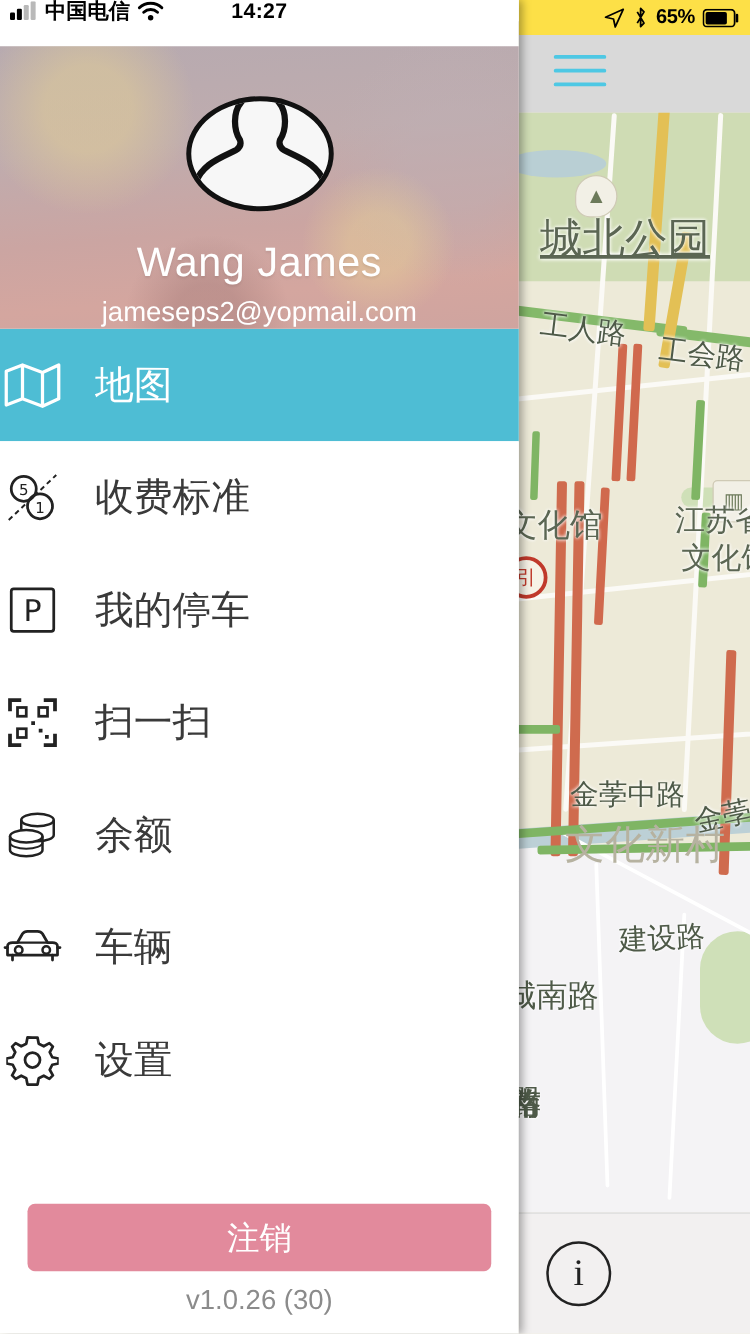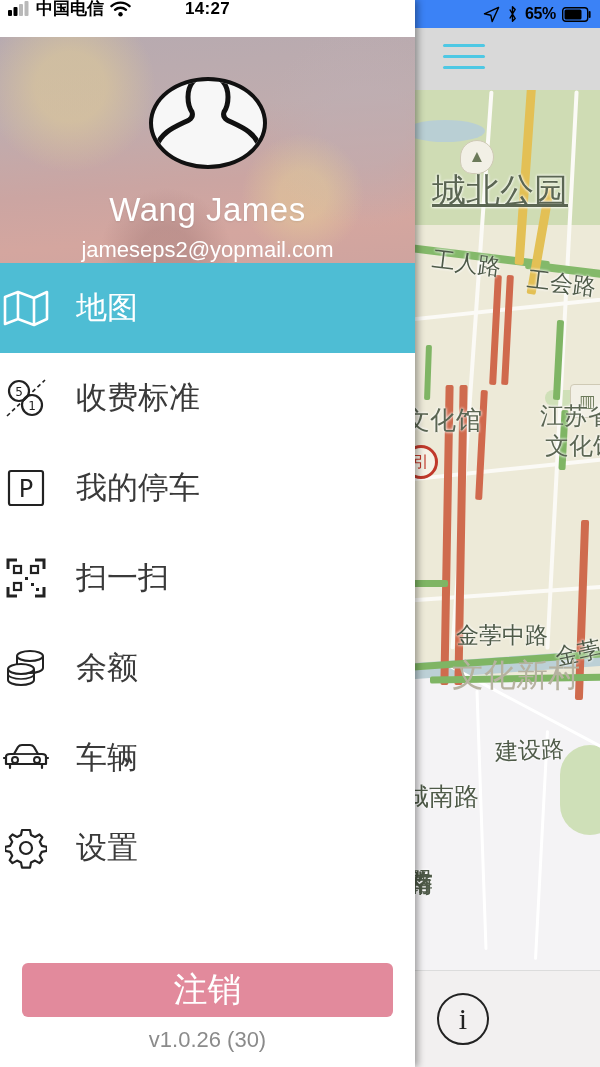--- a/index.html
+++ b/index.html
@@ -8,21 +8,21 @@
     font-family: "Liberation Sans", "DejaVu Sans", sans-serif;
     overflow: hidden; background: #ffffff;
   }
   #screen { position: relative; width: 600px; height: 1067px; overflow: hidden; }
 
   
   #map-app { position: absolute; left: 0; top: 0; width: 600px; height: 1067px; background: #e8e6d3; }
 
   #map-statusbar-right {
     position: absolute; left: 415px; top: 0; width: 185px; height: 28px;
-    background: #3b82f6; z-index: 6;
+    background: #fde047; z-index: 6;
     display: flex; align-items: center; justify-content: flex-end;
     gap: 6px; padding-right: 8px;
   }
   #map-statusbar-right .sb-txt { font-size: 16px; font-weight: bold; color: #000; letter-spacing: -0.3px; }
 
   #map-navbar {
     position: absolute; left: 415px; top: 28px; width: 185px; height: 62px;
     background: #d9d9d9; z-index: 6;
   }
   #hamburger { position: absolute; left: 28px; top: 16px; width: 42px; height: 28px; cursor: pointer; }
@@ -114,21 +114,21 @@
   .menu-item .mi-icon {
     width: 52px; height: 52px; flex: none;
     display: flex; align-items: center; justify-content: center;
   }
   .menu-item .mi-label { font-size: 31px; color: #3a3a3a; font-family: "DejaVu Sans", sans-serif; }
   .menu-item.active .mi-label { color: #ffffff; }
 
   #drawer-footer { margin-top: auto; padding: 0 22px 14px; }
   #logout-button {
     display: block; width: 100%; height: 54px; border: none; border-radius: 6px;
-    background: #e28a9c; color: #ffffff; font-size: 34px; cursor: pointer;
+    background: #e28a9c; color: #ffffff; font-size: 26px; cursor: pointer;
     font-family: "DejaVu Sans", sans-serif;
   }
   #version { margin-top: 10px; text-align: center; font-size: 22px; color: #8b8b8b; }
 </style>
 </head>
 <body>
 
 <div id="screen">
 
   <div id="map-app">

